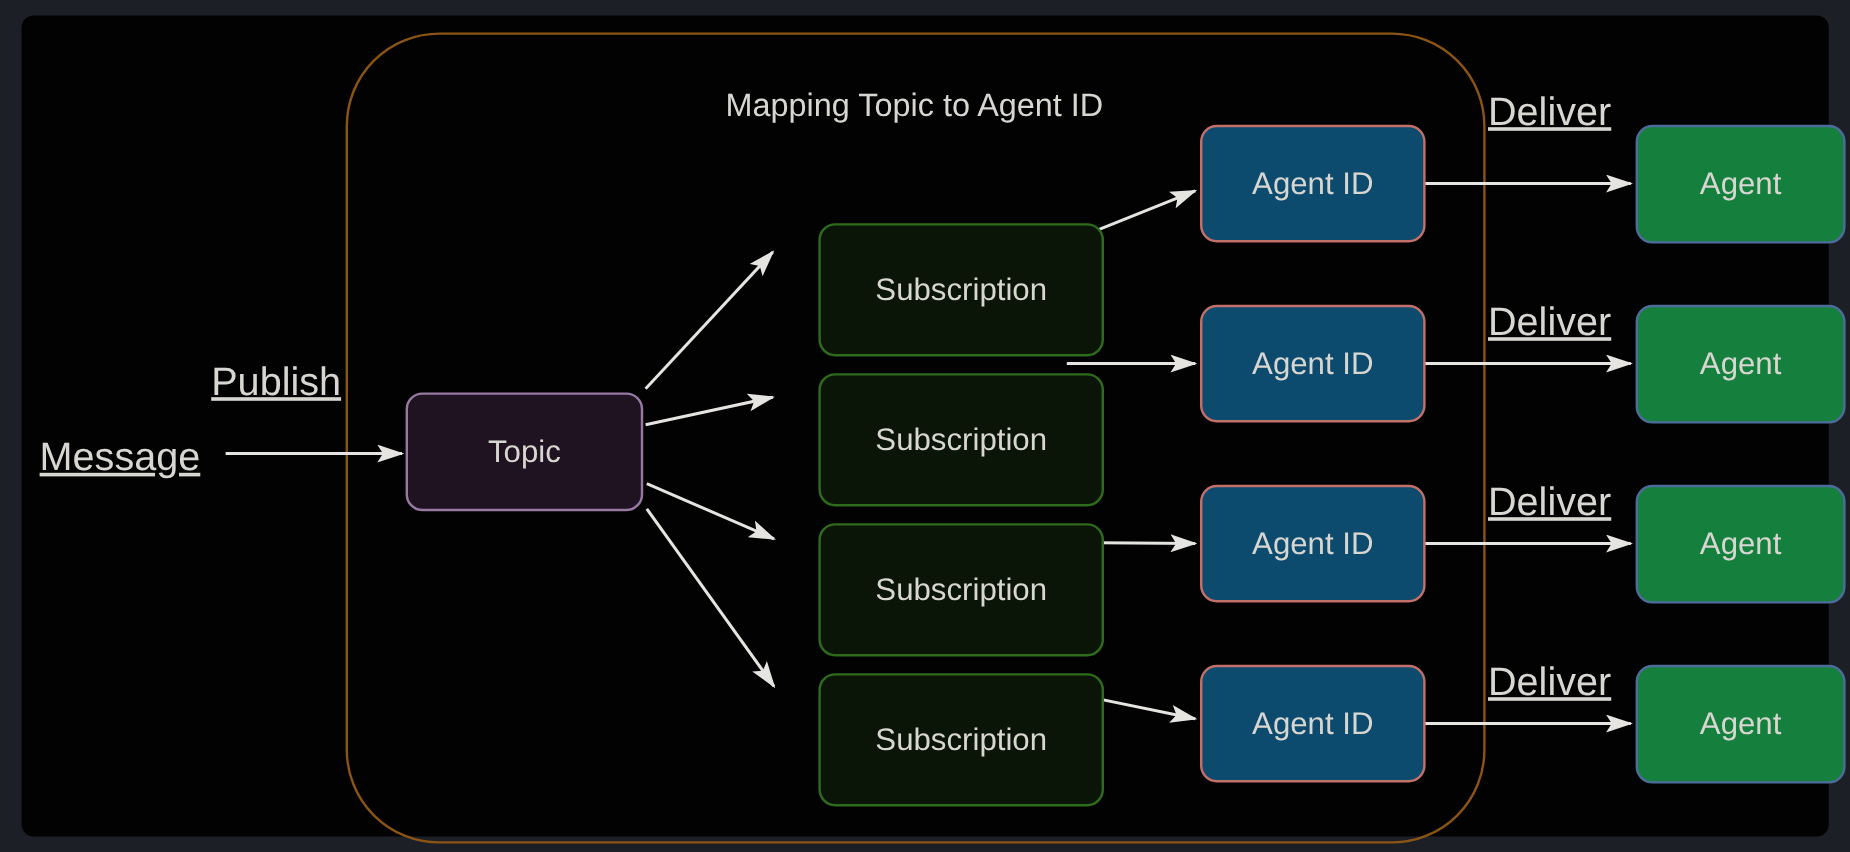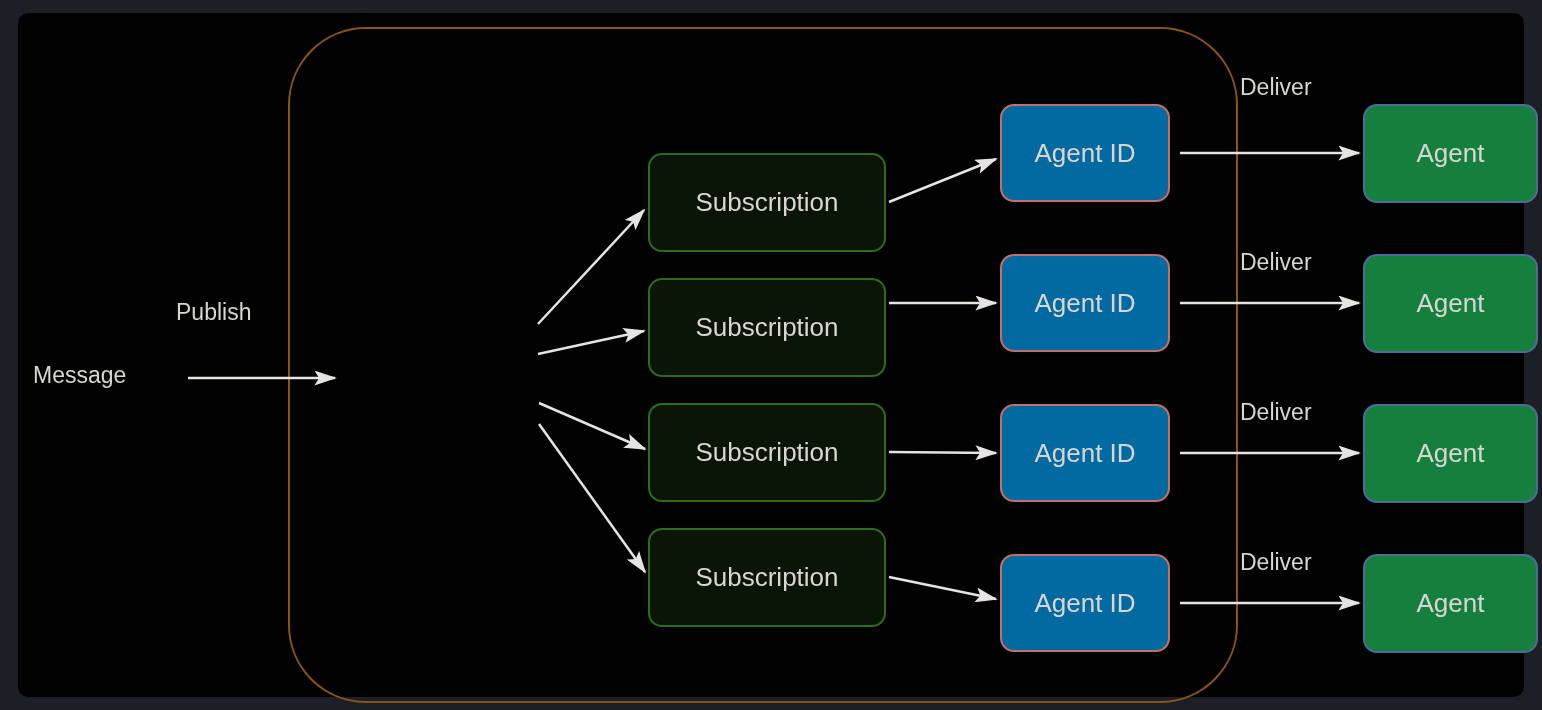--- a/index.html
+++ b/index.html
@@ -29,31 +29,31 @@
     position: absolute; left: 270px; top: 60px; width: 948px;
     text-align: center; color: #d8d6d1; font-size: 27px; z-index: 3;
   }
   .node {
     position: absolute; display: flex; align-items: center; justify-content: center;
     color: #d8d6d1; font-size: 26px; border-radius: 14px; z-index: 3;
     box-sizing: border-box;
   }
   .node.topic { left: 320px; top: 314px; width: 198px; height: 99px;
     background: #1f1322; border: 2.5px solid #9678a0; }
-  .node.sub { left: 630px; width: 238px; height: 99px;
-    background: #0a1507; border: 2.5px solid #2f6b1d; }
-  .node.aid { left: 982px; width: 170px; height: 98px;
-    background: #0369a1; border: 2.5px solid #c2706a; }
+  .node.sub { left: 664px; width: 238px; height: 111px;
+    background: #0a1507; border: 2.5px solid #2f6b1d; margin-top: 33px; }
+  .node.aid { left: 982px; width: 188px; height: 98px;
+    background: #0c4a6e; border: 2.5px solid #c2706a; }
   .node.agent { left: 1345px; width: 175px; height: 99px;
     background: #15803d; border: 2.5px solid #4e6c9b; }
   .sub.r1 { top: 140px; } .sub.r2 { top: 265px; } .sub.r3 { top: 390px; } .sub.r4 { top: 515px; }
   .aid.r1 { top: 91px; } .aid.r2 { top: 241px; } .aid.r3 { top: 391px; } .aid.r4 { top: 541px; }
   .agent.r1 { top: 91px; } .agent.r2 { top: 241px; } .agent.r3 { top: 391px; } .agent.r4 { top: 541px; }
   .elabel {
-    position: absolute; color: #d8d6d1; font-size: 23px; z-index: 3; white-space: nowrap;
+    position: absolute; color: #d8d6d1; font-size: 33px; z-index: 3; white-space: nowrap; text-decoration: underline;
   }
   .msg { left: 15px; top: 349px; }
   .pub { left: 145px; top: 286px; margin-left: 13px; }
   .dlv1 { left: 1222px; top: 61px; }
   .dlv2 { left: 1222px; top: 236px; }
   .dlv3 { left: 1222px; top: 386px; }
   .dlv4 { left: 1222px; top: 536px; }
   line { stroke: #e6e4e0; stroke-width: 2.5; }
 </style>
 </head>
@@ -78,24 +78,26 @@
       <line x1="871" y1="189" x2="978" y2="146" marker-end="url(#arrow)"></line>
       <line x1="871" y1="290" x2="978" y2="290" marker-end="url(#arrow)"></line>
       <line x1="871" y1="439" x2="978" y2="440" marker-end="url(#arrow)"></line>
       <line x1="871" y1="564" x2="978" y2="586" marker-end="url(#arrow)"></line>
       <line x1="1162" y1="140" x2="1341" y2="140" marker-end="url(#arrow)"></line>
       <line x1="1162" y1="290" x2="1341" y2="290" marker-end="url(#arrow)"></line>
       <line x1="1162" y1="440" x2="1341" y2="440" marker-end="url(#arrow)"></line>
       <line x1="1162" y1="590" x2="1341" y2="590" marker-end="url(#arrow)"></line>
     </svg>
 
+    <div class="title">Mapping Topic to Agent ID</div>
 
     <div class="elabel msg">Message</div>
     <div class="elabel pub">Publish</div>
 
+    <div class="node topic">Topic</div>
 
     <div class="node sub r1">Subscription</div>
     <div class="node sub r2">Subscription</div>
     <div class="node sub r3">Subscription</div>
     <div class="node sub r4">Subscription</div>
 
     <div class="node aid r1">Agent ID</div>
     <div class="node aid r2">Agent ID</div>
     <div class="node aid r3">Agent ID</div>
     <div class="node aid r4">Agent ID</div>

